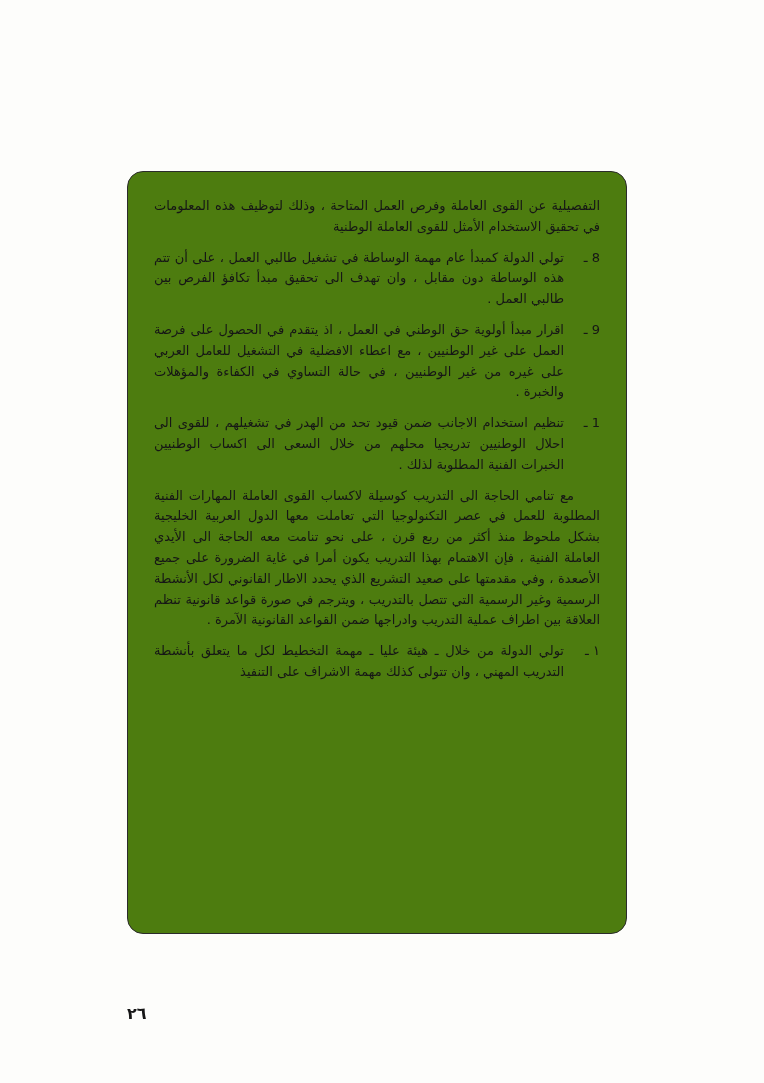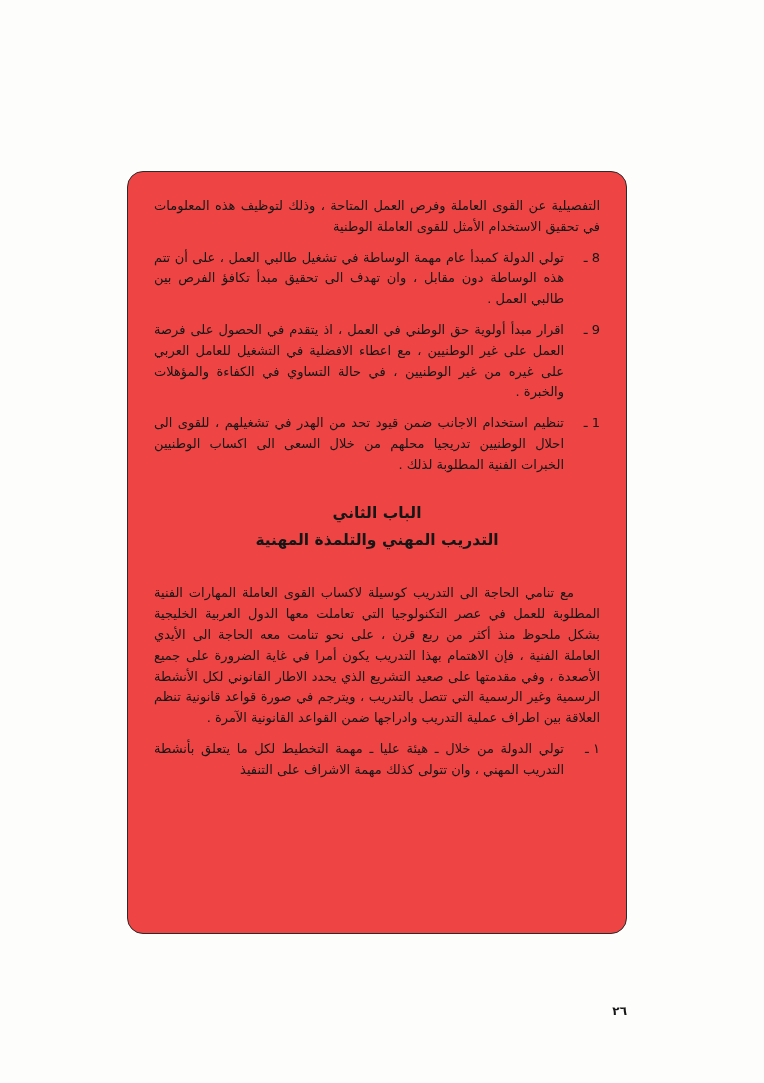--- a/index.html
+++ b/index.html
@@ -16,21 +16,21 @@
     overflow: hidden;
   }
   .page-frame {
     position: absolute;
     left: 127px;
     top: 171px;
     width: 500px;
     height: 763px;
     border: 1.6px solid #2b2b2b;
     border-radius: 16px;
-    background: #ef4444;
+    background: #4d7c0f;
     box-sizing: border-box;
     padding-left: 24px;
   }
   .content {
     position: absolute;
     top: 0; right: 0; bottom: 0; left: 0;
     padding: 24px 26px 0 26px;
     direction: rtl;
     font-size: 13px;
     line-height: 1.6;
@@ -59,23 +59,23 @@
     font-weight: bold;
     font-size: 15.5px;
     line-height: 1.8;
     margin: 24px 0 28px 0;
   }
   .page-number {
     position: absolute;
     left: 127px;
     top: 1004px;
     width: 500px;
-    text-align: right;
+    text-align: left;
     font-weight: bold;
-    font-size: 12px;
+    font-size: 16px;
     direction: rtl;
   }
 </style>
 </head>
 <body>
 
 <div class="page-frame">
   <div class="content">
 
     <p class="para">التفصيلية عن القوى العاملة وفرص العمل المتاحة ، وذلك لتوظيف هذه المعلومات في تحقيق الاستخدام الأمثل للقوى العاملة الوطنية</p>
@@ -89,24 +89,20 @@
       <span class="num">9 ـ</span>
       <span class="txt">اقرار مبدأ أولوية حق الوطني في العمل ، اذ يتقدم في الحصول على فرصة العمل على غير الوطنيين ، مع اعطاء الافضلية في التشغيل للعامل العربي على غيره من غير الوطنيين ، في حالة التساوي في الكفاءة والمؤهلات والخبرة .</span>
     </div>
 
     <div class="num-item">
       <span class="num">1 ـ</span>
       <span class="txt">تنظيم استخدام الاجانب ضمن قيود تحد من الهدر في تشغيلهم ، للقوى الى احلال الوطنيين تدريجيا محلهم من خلال السعى الى اكساب الوطنيين الخبرات الفنية المطلوبة لذلك .</span>
     </div>
 
 
-    <div class="chapter">
-      <div>الباب الثاني</div>
-      <div>التدريب المهني والتلمذة المهنية</div>
-    </div>
 
     <p class="para indent">مع تنامي الحاجة الى التدريب كوسيلة لاكساب القوى العاملة المهارات الفنية المطلوبة للعمل في عصر التكنولوجيا التي تعاملت معها الدول العربية الخليجية بشكل ملحوظ منذ أكثر من ربع قرن ، على نحو تنامت معه الحاجة الى الأيدي العاملة الفنية ، فإن الاهتمام بهذا التدريب يكون أمرا في غاية الضرورة على جميع الأصعدة ، وفي مقدمتها على صعيد التشريع الذي يحدد الاطار القانوني لكل الأنشطة الرسمية وغير الرسمية التي تتصل بالتدريب ، ويترجم في صورة قواعد قانونية تنظم العلاقة بين اطراف عملية التدريب وادراجها ضمن القواعد القانونية الآمرة .</p>
 
 
     <div class="num-item">
       <span class="num">١ ـ</span>
       <span class="txt">تولي الدولة من خلال ـ هيئة عليا ـ مهمة التخطيط لكل ما يتعلق بأنشطة التدريب المهني ، وان تتولى كذلك مهمة الاشراف على التنفيذ</span>
     </div>
 
   </div>

